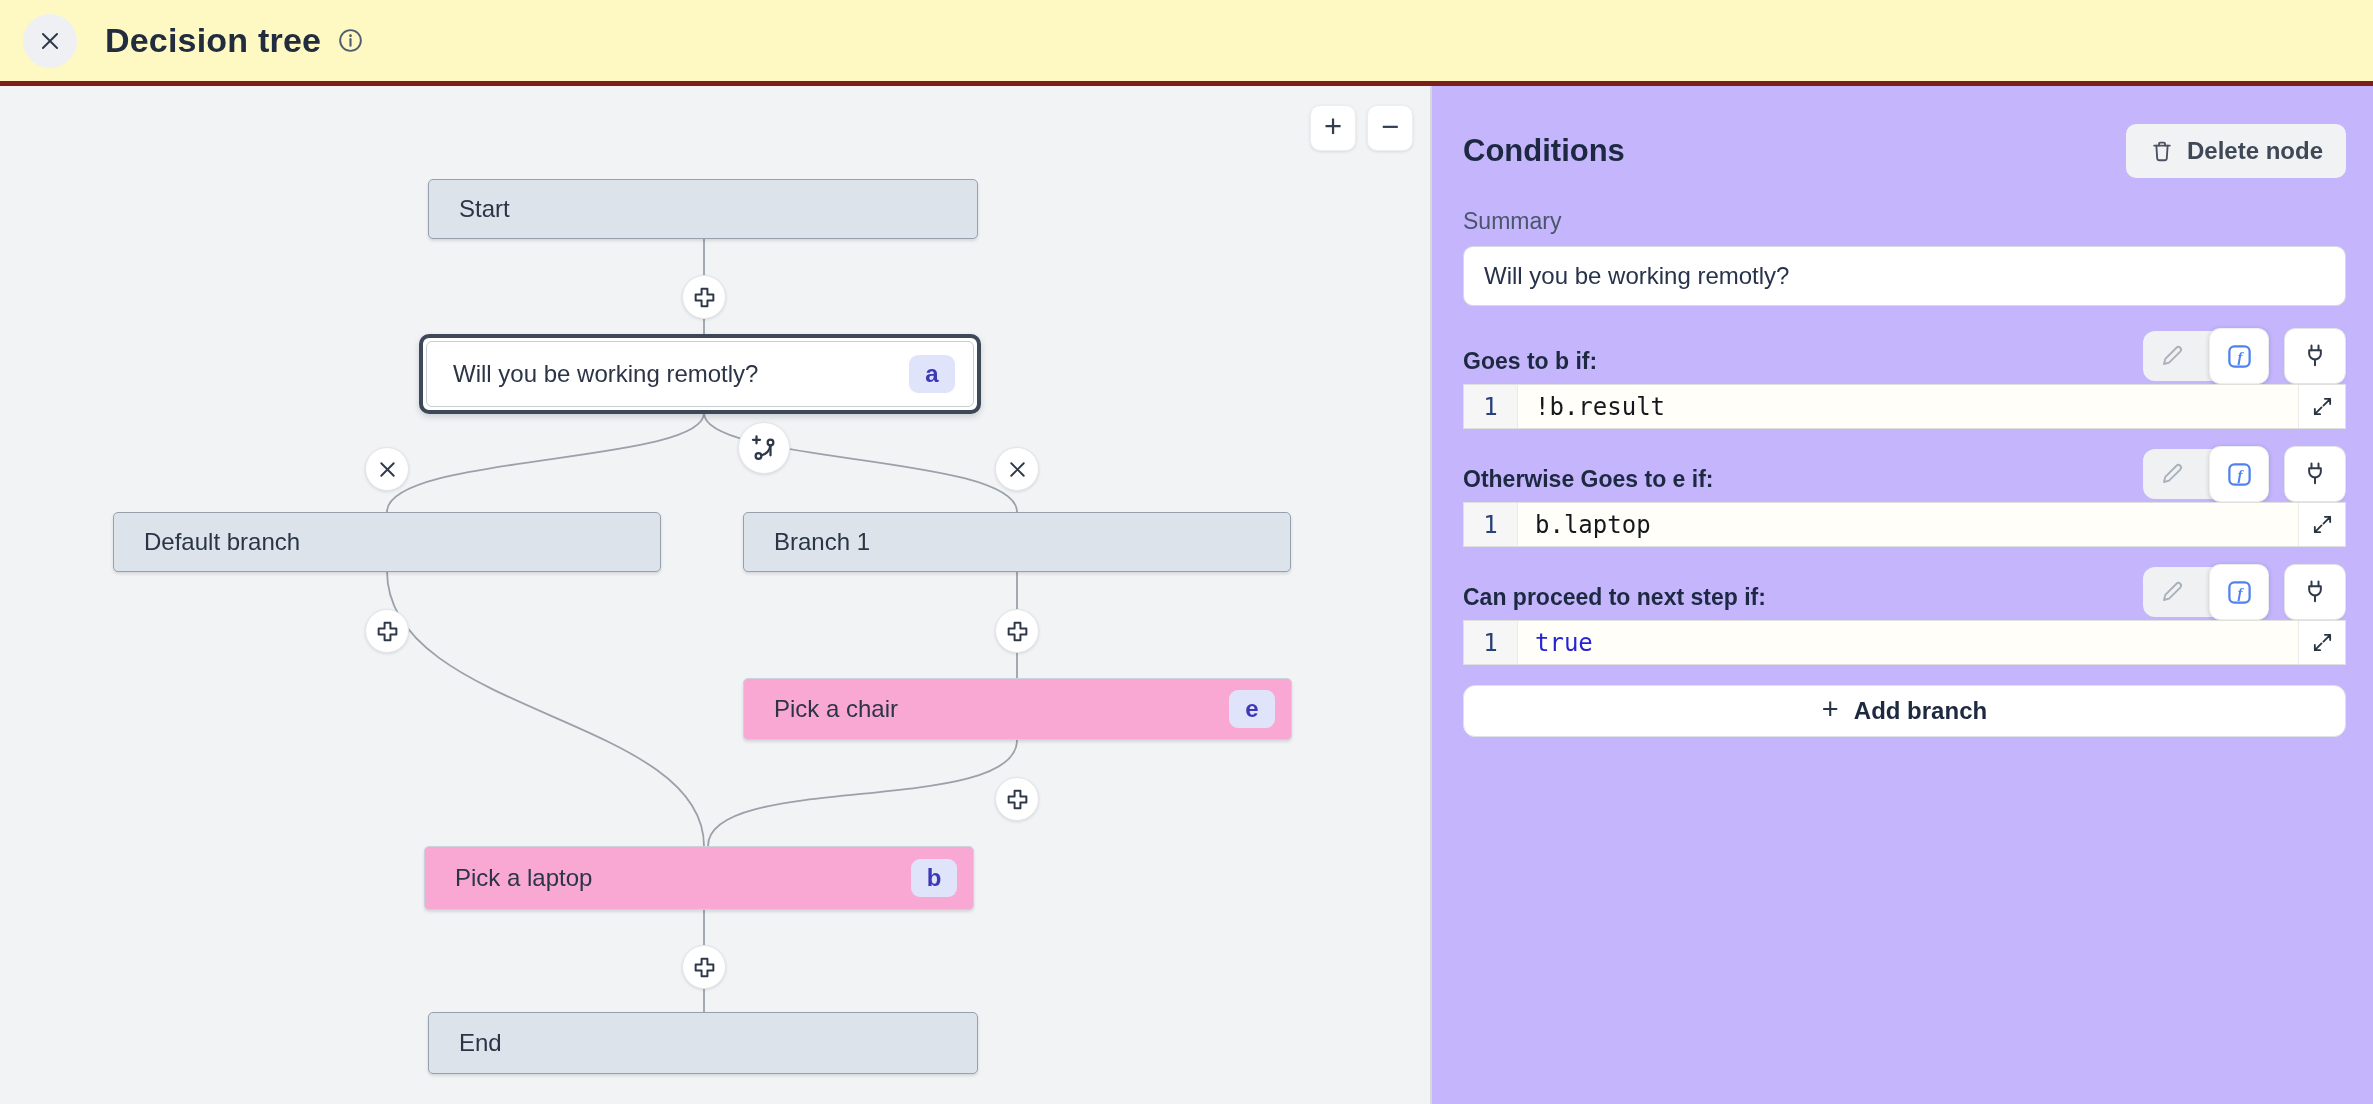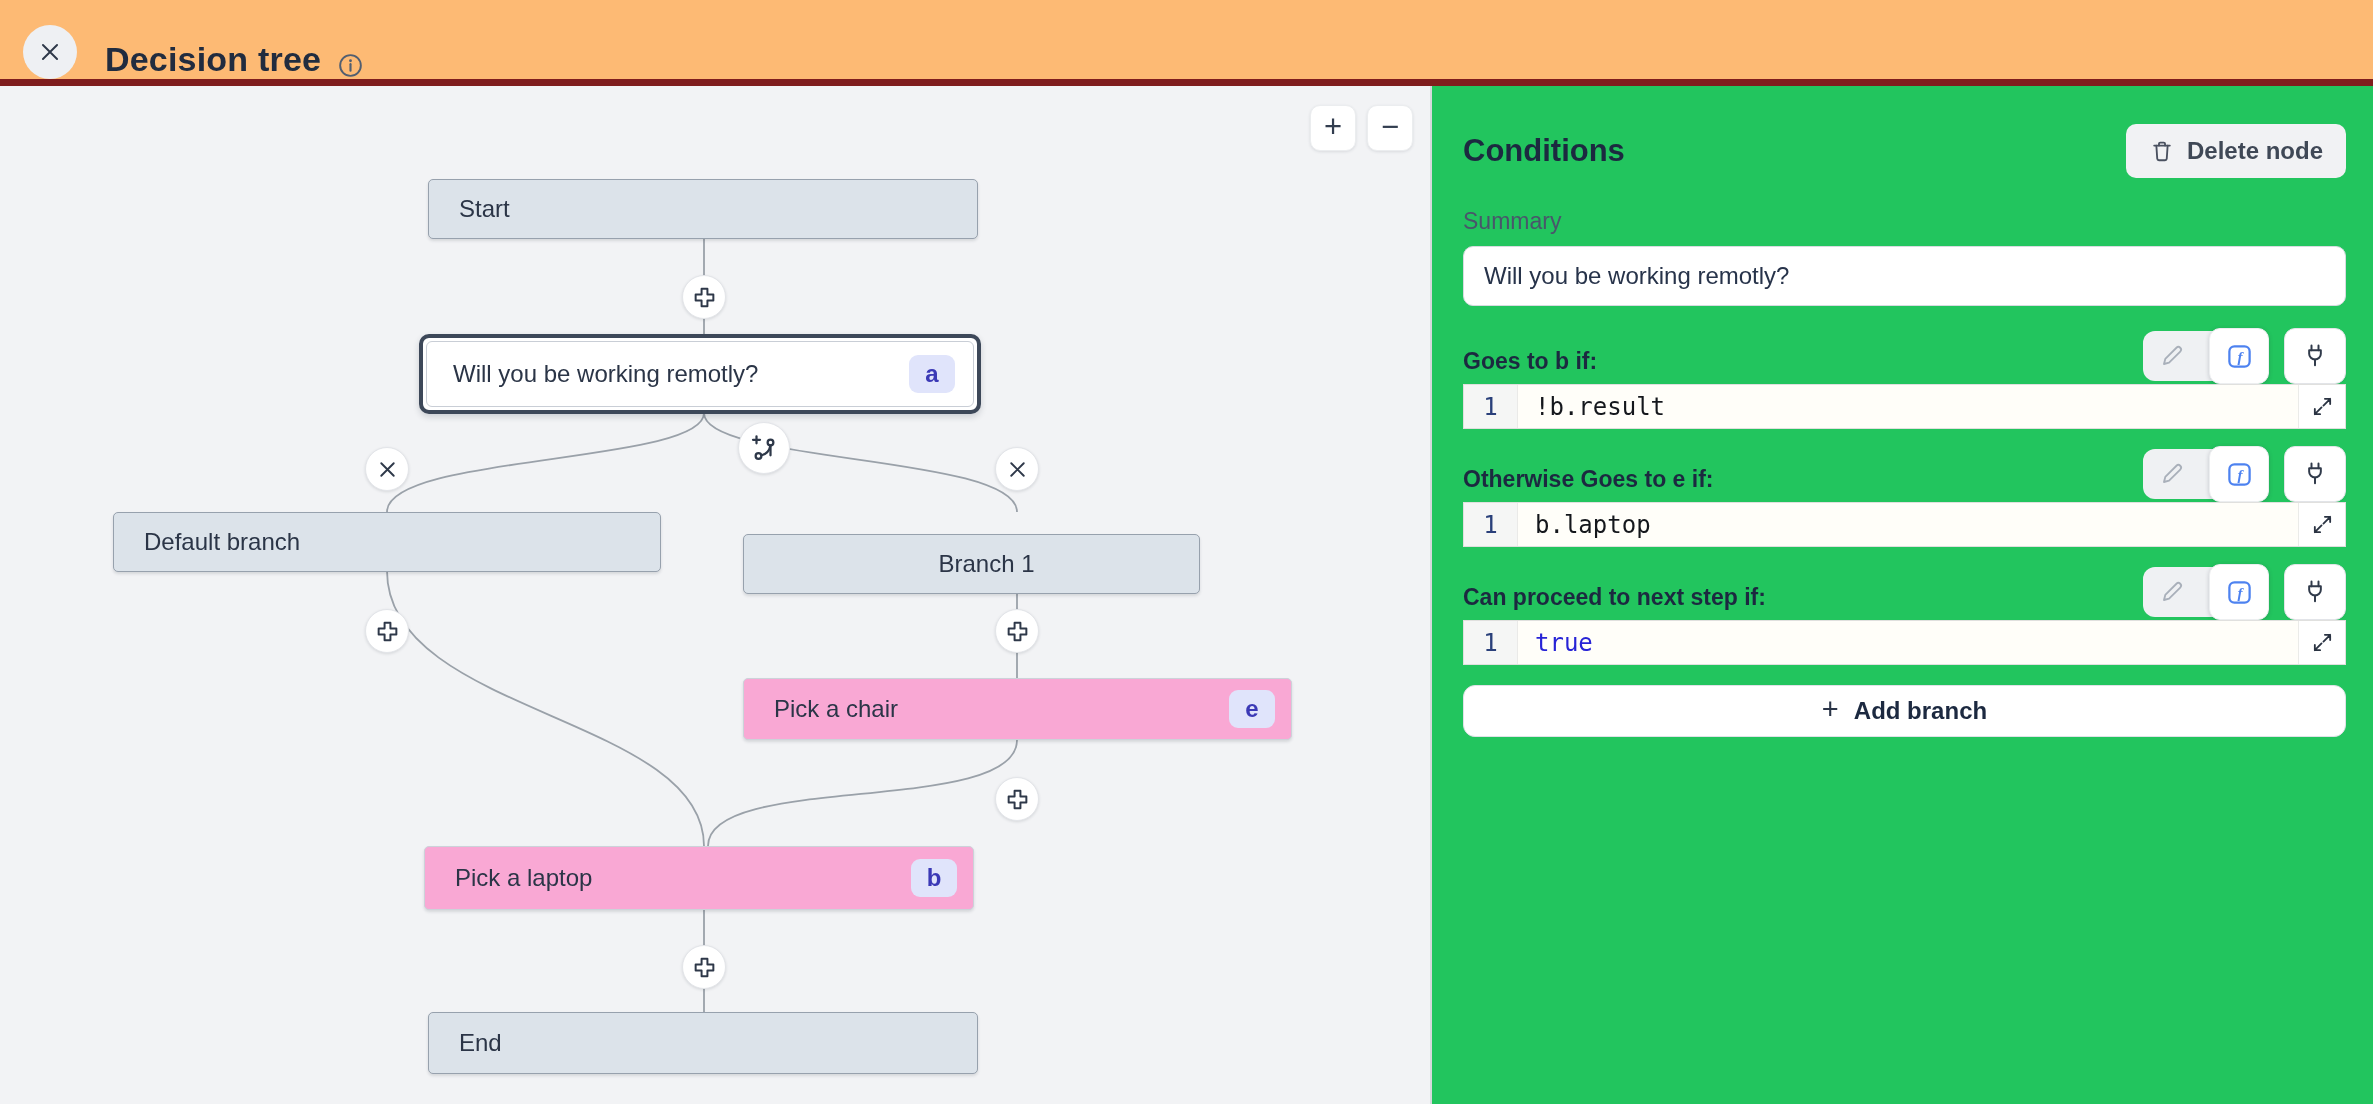--- a/index.html
+++ b/index.html
@@ -5,23 +5,23 @@
   * { margin:0; padding:0; box-sizing:border-box; }
   html,body { width:2373px; height:1104px; overflow:hidden; }
   body {
     font-family:"Liberation Sans", sans-serif;
     color:#212c3f; background:#fff;
     display:flex; flex-direction:column;
   }
 
   
   .app-header {
-    height:86px; flex:0 0 86px; background:#fdba74;
-    border-bottom:7px solid #7f1d1d;
-    display:flex; align-items:flex-end; position:relative; z-index:5;
+    height:86px; flex:0 0 86px; background:#fef9c3;
+    border-bottom:5px solid #7f1d1d;
+    display:flex; align-items:center; position:relative; z-index:5;
   }
   .close-btn {
     width:54px; height:54px; border-radius:50%;
     background:#eef0f3; border:none; margin-left:23px;
     display:flex; align-items:center; justify-content:center; cursor:pointer;
   }
   .app-title { font-size:34px; font-weight:700; color:#212c3f; margin-left:28px; letter-spacing:.2px; }
   .title-info { margin-left:16px; display:flex; align-items:center; }
 
   
@@ -75,21 +75,21 @@
 
   .zoom-controls { position:absolute; top:19px; left:1310px; display:flex; gap:11px; }
   .zoom-btn {
     width:46px; height:46px; border-radius:10px; background:#fff;
     border:1px solid #ebedef; box-shadow:0 1px 3px rgba(40,50,65,.12);
     font-size:31px; color:#323d4f; cursor:pointer; line-height:1;
     display:flex; align-items:center; justify-content:center; padding-bottom:4px;
   }
 
   
-  .panel { flex:1; background:#22c55e; padding:38px 27px 0 31px; min-width:0; }
+  .panel { flex:1; background:#c4b5fd; padding:38px 27px 0 31px; min-width:0; }
   .panel-head { display:flex; align-items:center; justify-content:space-between; }
   .panel-title { font-size:31px; font-weight:700; color:#1c2940; }
   .delete-btn {
     height:54px; background:#f1f2f4; border:none; border-radius:10px;
     display:flex; align-items:center; gap:12px; padding:0 23px;
     font-size:24px; font-weight:600; color:#3f4856; cursor:pointer;
     font-family:"Liberation Sans", sans-serif;
   }
   .summary-label { margin-top:30px; font-size:23px; color:#49566b; }
   .summary-input {
@@ -199,21 +199,21 @@
       <div class="inner">
         <span>Will you be working remotly?</span>
         <span class="node-badge">a</span>
       </div>
     </div>
 
     <div class="node node-gray" style="left:113px; top:426px; width:548px; height:60px;">
       <span>Default branch</span>
     </div>
 
-    <div class="node node-gray" style="left:743px; top:448px; width:457px; height:60px;justify-content:center;">
+    <div class="node node-gray" style="left:743px; top:426px; width:548px; height:60px;">
       <span>Branch 1</span>
     </div>
 
     <div class="node node-white" style="left:743px; top:592px; width:549px; height:62px;">
       <span>Pick a chair</span>
       <span class="node-badge">e</span>
     </div>
 
     <div class="node node-white" style="left:424px; top:760px; width:550px; height:64px;">
       <span>Pick a laptop</span>

